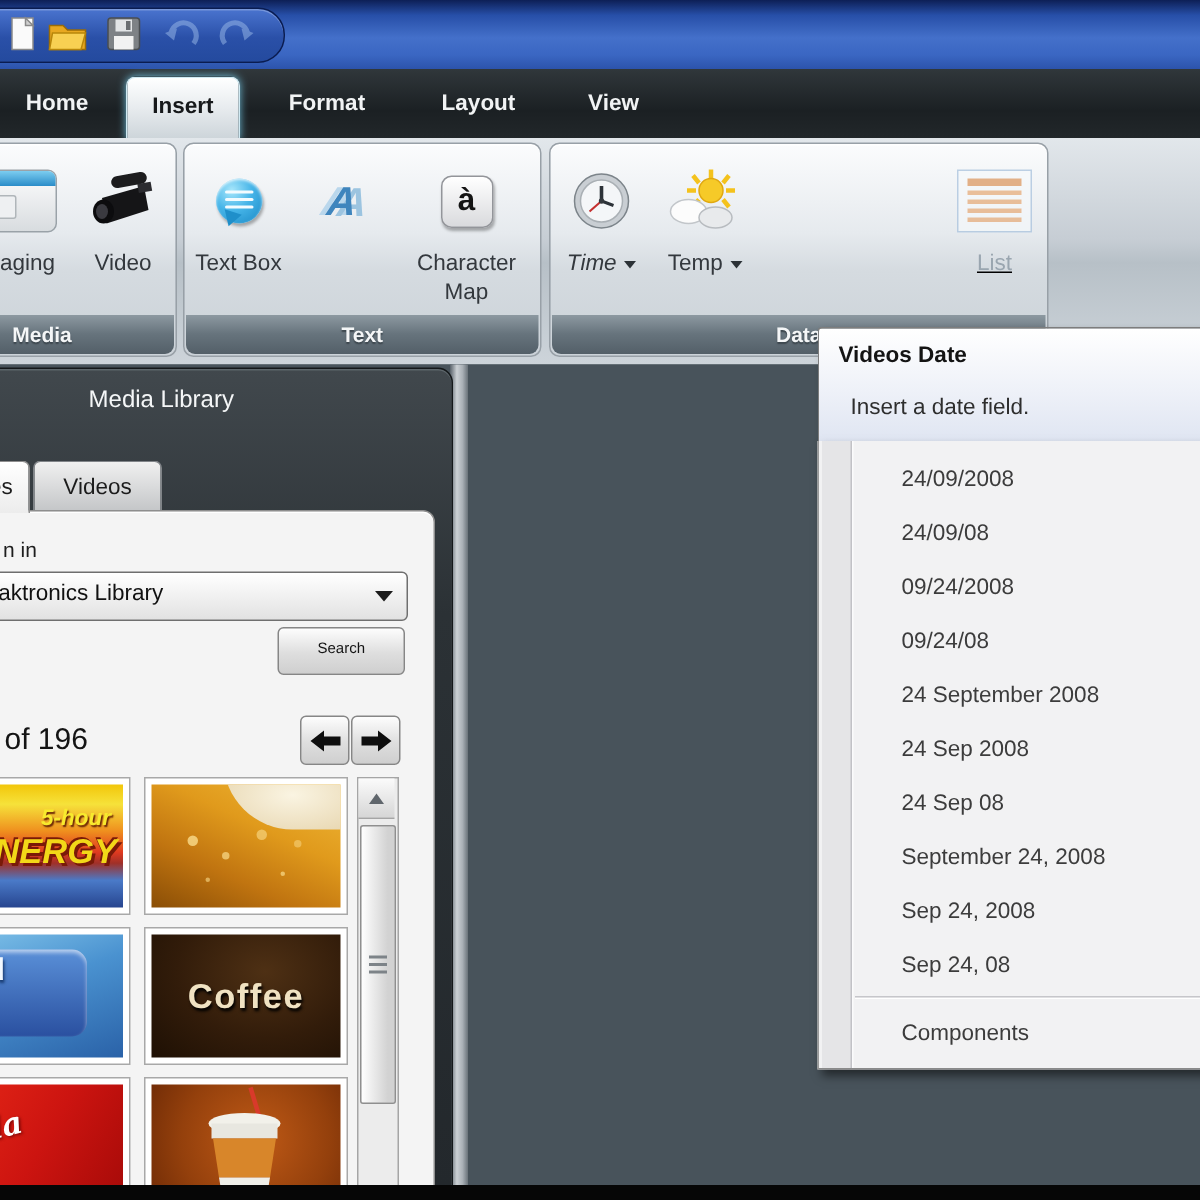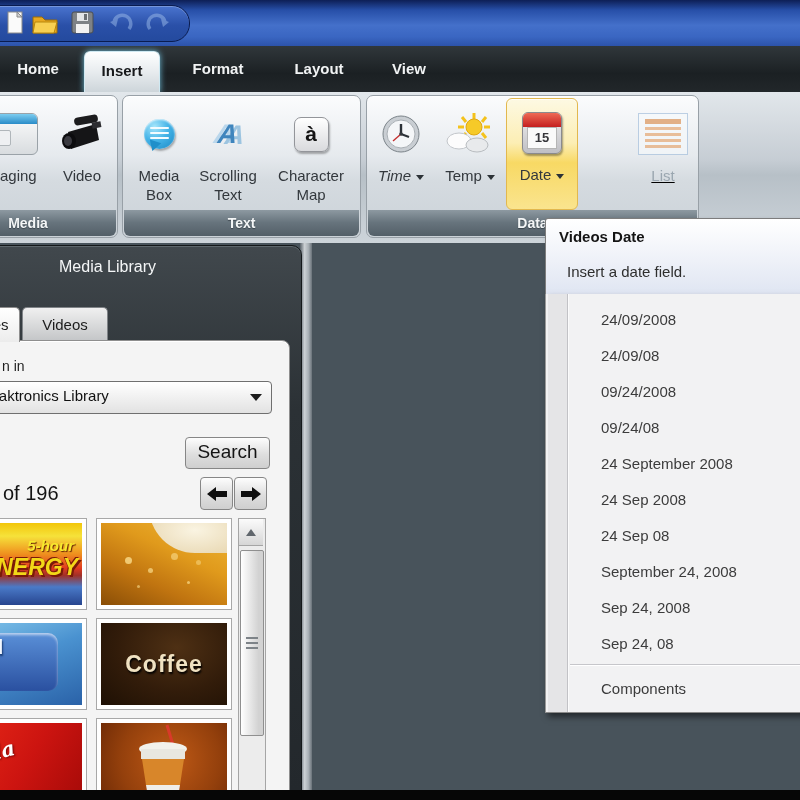--- a/index.html
+++ b/index.html
@@ -95,21 +95,21 @@
   #card{left:-70px;top:340px;width:358px;height:460px;background:#f4f4f4;
     border:1px solid #8e8e8e;border-radius:8px;box-shadow:inset 0 1px 0 #fff;}
   #lookin{left:2px;top:358px;font-size:14px;color:#1e1e1e;}
   #combo{left:-60px;top:381px;width:330px;height:31px;background:linear-gradient(#ffffff,#e2e2e2);
     border:1px solid #6f6f6f;border-radius:4px;}
   #combo-text{left:-12px;top:387px;font-size:15px;color:#111;white-space:nowrap;}
   #combo-arrow{left:250px;top:394px;width:0;height:0;border-left:6px solid transparent;
     border-right:6px solid transparent;border-top:7px solid #1c1c1c;}
   .btn{background:linear-gradient(#fdfdfd,#dedede 55%,#cfcfcf);border:1px solid #868686;
     border-radius:4px;text-align:center;}
-  #searchbtn{left:185px;top:437px;width:83px;height:30px;font-size:19px;color:#141414;line-height:28px;}
+  #searchbtn{left:185px;top:418px;width:83px;height:30px;font-size:10px;color:#141414;line-height:28px;}
   #pagetext{left:3px;top:482px;font-size:20px;color:#141414;}
   .navbtn{top:477px;width:31px;height:31px;display:flex;align-items:center;justify-content:center;}
 
   
   .thumb{width:134px;height:90px;background:#fff;border:1px solid #a8a8a8;
     box-shadow:inset 0 0 0 3px #fff;padding:0;}
   .timg{position:absolute;left:4px;top:4px;right:4px;bottom:4px;overflow:hidden;}
 
   
   #sbar{left:238px;top:518px;width:26px;height:272px;background:#ececec;border:1px solid #a5a5a5;}
@@ -218,27 +218,26 @@
 
     <div class="abs rgroup" style="left:122px;width:237px;">
       <div class="rbtn" style="left:6px;width:60px;">
         <div class="icon-wrap">
           <div class="bubble">
               <span class="bline" style="top:8px;"></span>
               <span class="bline" style="top:13px;"></span>
               <span class="bline" style="top:18px;"></span>
             </div>
         </div>
-        <div class="rlabel">Media Box</div>
+        <div class="rlabel">Text Box</div>
       </div>
       <div class="rbtn" style="left:66px;width:78px;">
         <div class="icon-wrap">
             <span class="scrolltxt">A</span>
           </div>
-        <div class="rlabel">Scrolling Text</div>
       </div>
       <div class="rbtn" style="left:144px;width:88px;">
         <div class="icon-wrap">
           <div class="charmap">à</div>
         </div>
         <div class="rlabel">Character Map</div>
       </div>
       <div class="rgroup-label">Text</div>
     </div>
 
@@ -268,29 +267,20 @@
                 <line x1="18" y1="26" x2="22" y2="21"></line>
                 <line x1="42" y1="26" x2="38" y2="21"></line>
               </g>
             <circle cx="30" cy="15" r="8" fill="#f6ca28" stroke="#e0a810"></circle>
             <ellipse cx="15" cy="29" rx="12" ry="8" fill="#fcfcfc" stroke="#c2c6ca"></ellipse>
             <ellipse cx="33" cy="33" rx="11" ry="7" fill="#e8eaec" stroke="#b8bcc0"></ellipse>
           </svg>
         </div>
         <div class="rlabel"><span>Temp</span><span class="drop-arrow"></span></div>
       </div>
-      <div class="rbtn hl" style="left:139px;width:70px;top:2px;height:110px;">
-        <div class="icon-wrap">
-          <div class="cal">
-              <div class="cal-top"></div>
-              <div class="cal-day">15</div>
-            </div>
-        </div>
-        <div class="rlabel"><span>Date</span><span class="drop-arrow"></span></div>
-      </div>
       <div class="rbtn disabled" style="left:268px;width:56px;text-decoration:underline;">
         <div class="icon-wrap">
           <div class="tickicon" style="height:40px;">
             <span class="lline" style="top:5px;height:5px;background:#dd9a62;"></span>
             <span class="lline" style="top:13px;height:3px;"></span>
             <span class="lline" style="top:19px;height:3px;"></span>
             <span class="lline" style="top:25px;height:3px;"></span>
             <span class="lline" style="top:31px;height:3px;"></span>
           </div>
         </div>

